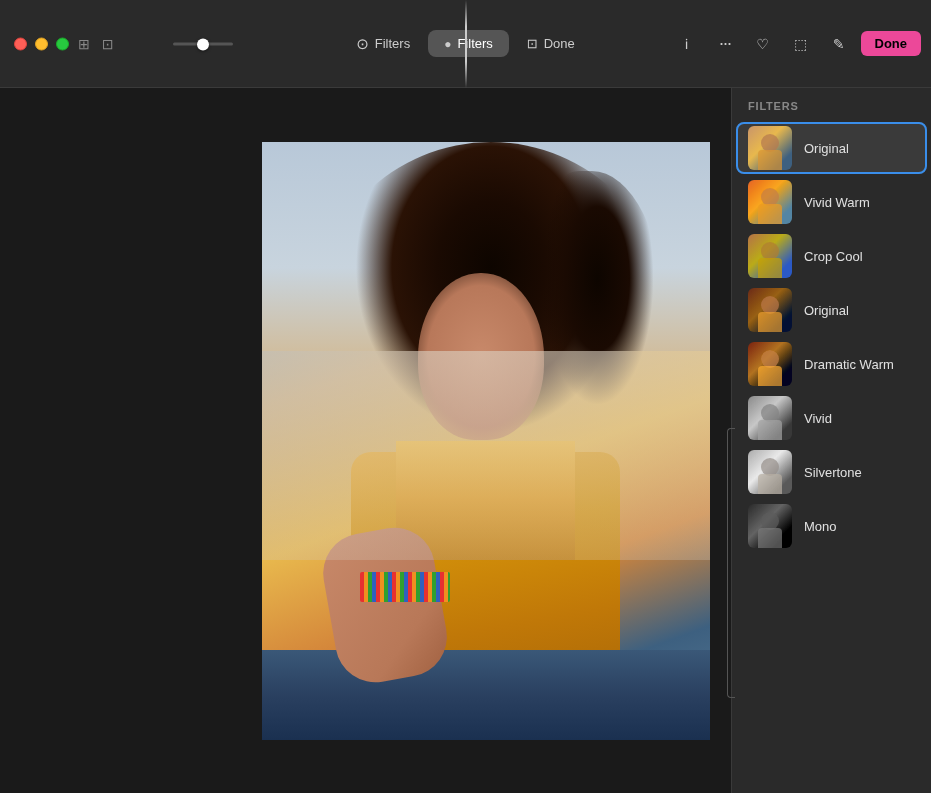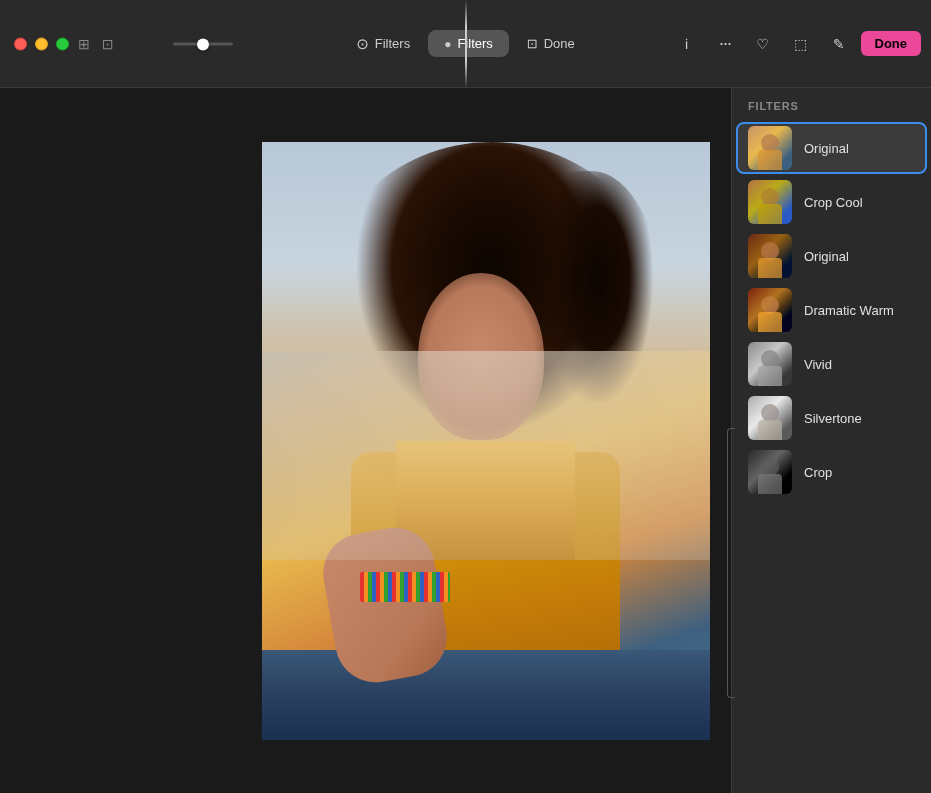--- a/index.html
+++ b/index.html
@@ -420,20 +420,29 @@
           <div class="filter-thumb">
             <div class="filter-thumb-inner thumb-original" style="position: relative;">
               <div style="position: absolute; top: 8px; left: 50%; transform: translateX(-50%); width: 18px; height: 18px; background: rgba(180, 120, 80, 0.7); border-radius: 50%;"></div>
               <div style="position: absolute; top: 24px; left: 50%; transform: translateX(-50%); width: 24px; height: 20px; background: rgba(220, 150, 50, 0.7); border-radius: 4px 4px 0px 0px;"></div>
             </div>
           </div>
           <span class="filter-name">Original</span>
         </div>
         <div class="filter-item">
           <div class="filter-thumb">
+            <div class="filter-thumb-inner thumb-vivid-warm" style="position: relative;">
+              <div style="position: absolute; top: 8px; left: 50%; transform: translateX(-50%); width: 18px; height: 18px; background: rgba(180, 120, 80, 0.7); border-radius: 50%;"></div>
+              <div style="position: absolute; top: 24px; left: 50%; transform: translateX(-50%); width: 24px; height: 20px; background: rgba(220, 150, 50, 0.7); border-radius: 4px 4px 0px 0px;"></div>
+            </div>
+          </div>
+          <span class="filter-name">Vivid Warm</span>
+        </div>
+        <div class="filter-item">
+          <div class="filter-thumb">
             <div class="filter-thumb-inner thumb-vivid-cool" style="position: relative;">
               <div style="position: absolute; top: 8px; left: 50%; transform: translateX(-50%); width: 18px; height: 18px; background: rgba(180, 120, 80, 0.7); border-radius: 50%;"></div>
               <div style="position: absolute; top: 24px; left: 50%; transform: translateX(-50%); width: 24px; height: 20px; background: rgba(220, 150, 50, 0.7); border-radius: 4px 4px 0px 0px;"></div>
             </div>
           </div>
           <span class="filter-name">Crop Cool</span>
         </div>
         <div class="filter-item">
           <div class="filter-thumb">
             <div class="filter-thumb-inner thumb-dramatic" style="position: relative;">
@@ -470,18 +479,18 @@
           </div>
           <span class="filter-name">Silvertone</span>
         </div>
         <div class="filter-item">
           <div class="filter-thumb">
             <div class="filter-thumb-inner thumb-noir" style="position: relative;">
               <div style="position: absolute; top: 8px; left: 50%; transform: translateX(-50%); width: 18px; height: 18px; background: rgba(180, 120, 80, 0.7); border-radius: 50%;"></div>
               <div style="position: absolute; top: 24px; left: 50%; transform: translateX(-50%); width: 24px; height: 20px; background: rgba(220, 150, 50, 0.7); border-radius: 4px 4px 0px 0px;"></div>
             </div>
           </div>
-          <span class="filter-name">Crop</span>
+          <span class="filter-name">Mono</span>
         </div>
       </div>
   </div>
 
 </div>
 
 </body></html>

